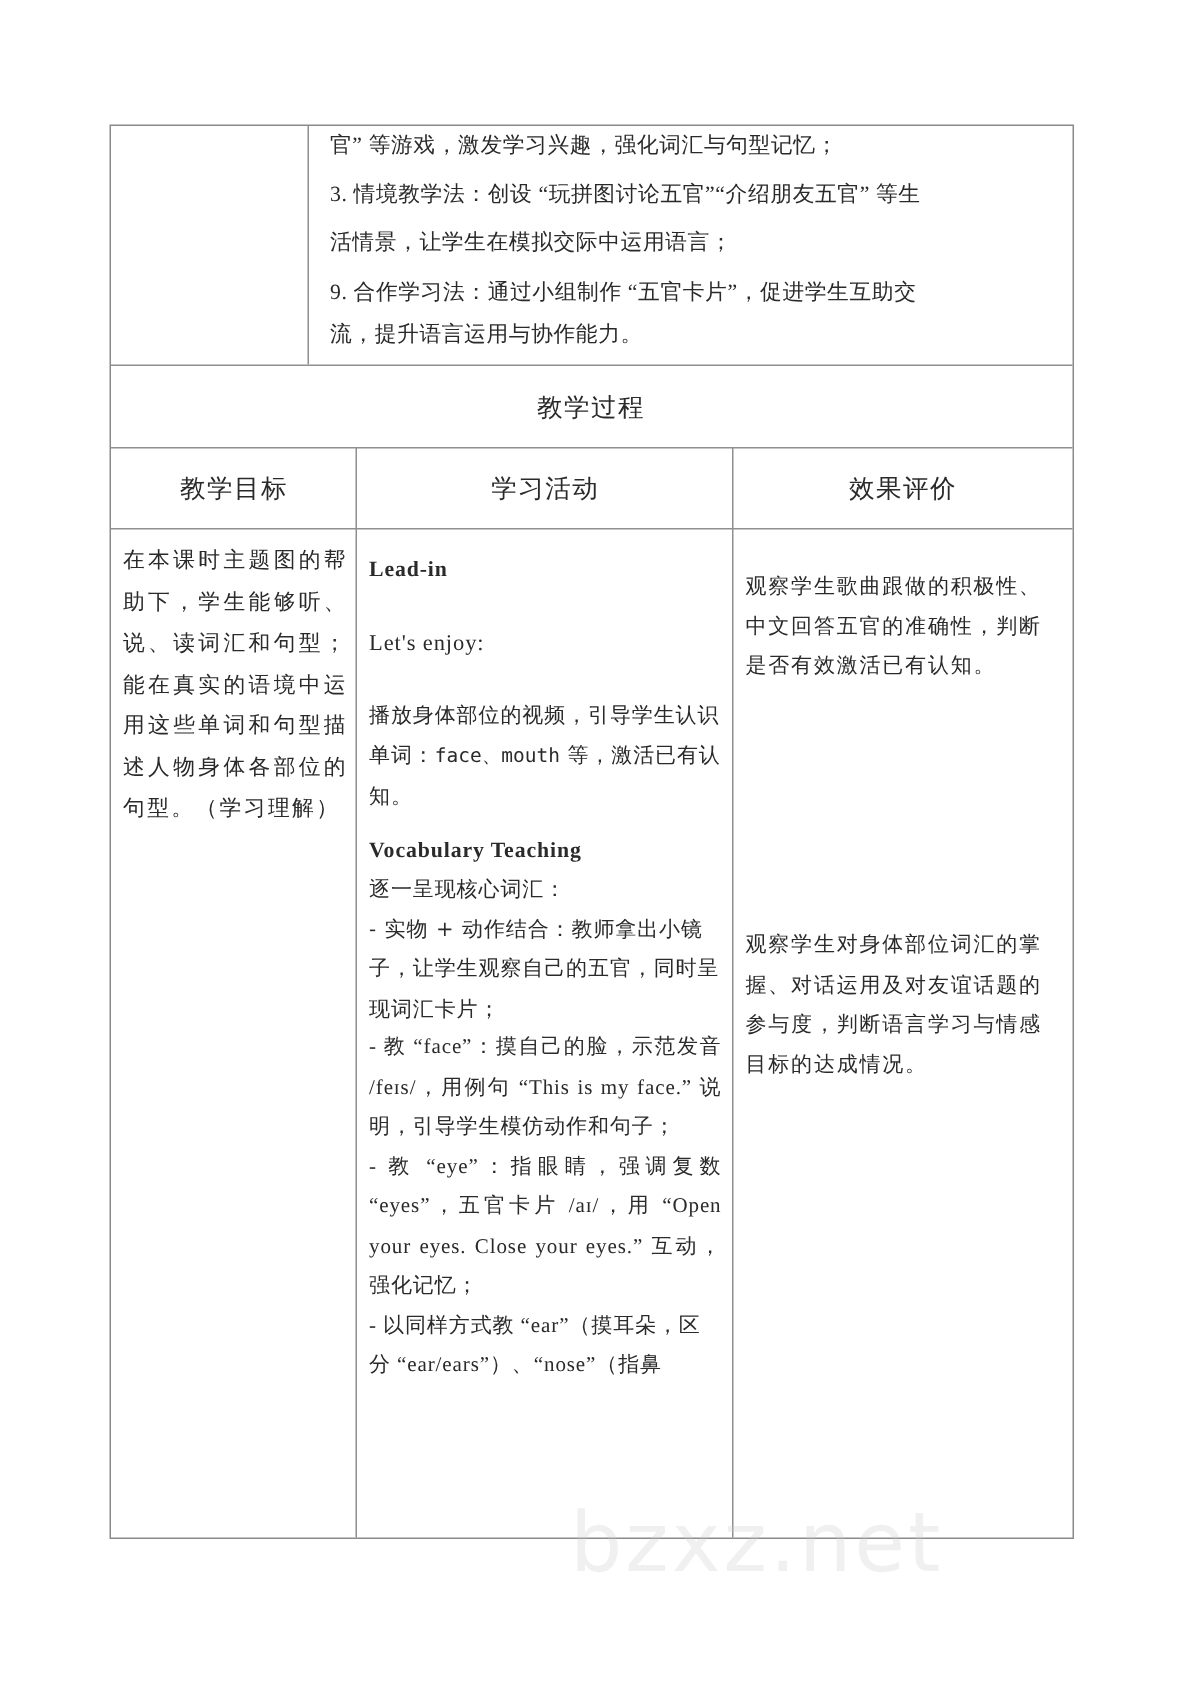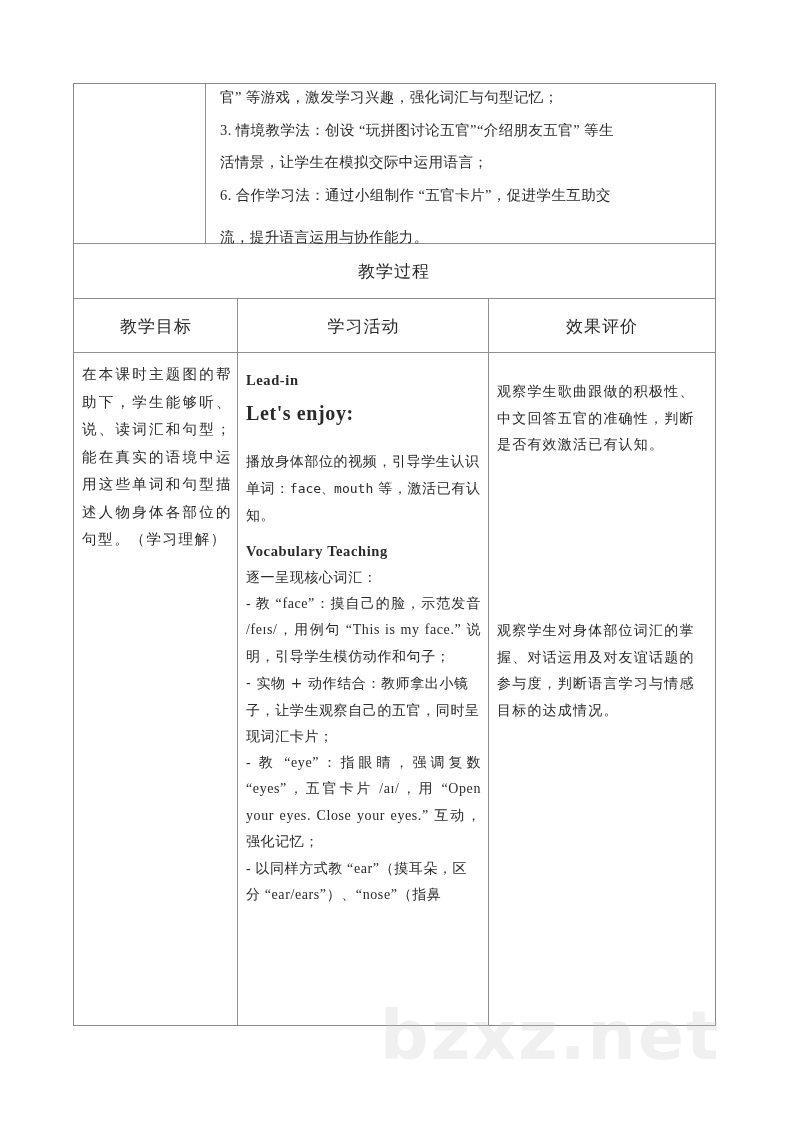--- a/index.html
+++ b/index.html
@@ -100,22 +100,22 @@
       font-size: 14px;
       line-height: 26.5px;
       letter-spacing: 1.2px;
     }
     .eval p { margin: 0; }
     .watermark {
       position: absolute;
       left: 380px;
       top: 996px;
       font-family: "DejaVu Sans", sans-serif;
-      font-weight: bold;
-      font-size: 68px;
+      font-weight: normal;
+      font-size: 55px;
       letter-spacing: 2px;
       color: rgba(200,200,200,0.28);
       pointer-events: none;
       white-space: nowrap;
     }
   </style>
 </head>
 <body>
 
 <div class="page">
@@ -129,45 +129,45 @@
 
     <div class="hline" style="left:0; top:268px; width:641px; height:1.2px;"></div>
 
     <div class="vline" style="left:163px; top:214px; width:1px; height:727px;"></div>
     <div class="vline" style="left:414px; top:214px; width:1px; height:727px;"></div>
 
     <div class="cell method-text" style="top:0px;">
       <p>官” 等游戏，激发学习兴趣，强化词汇与句型记忆；</p>
       <p style="margin-top:6px;">3. 情境教学法：创设 “玩拼图讨论五官”“介绍朋友五官” 等生</p>
       <p style="margin-top:6px;">活情景，让学生在模拟交际中运用语言；</p>
-      <p style="margin-top:6px;">6. 合作学习法：通过小组制作 “五官卡片”，促进学生互助交</p>
-      <p style="margin-top:16px;">流，提升语言运用与协作能力。</p>
+      <p style="margin-top:6px;">9. 合作学习法：通过小组制作 “五官卡片”，促进学生互助交</p>
+      <p style="margin-top:2px;">流，提升语言运用与协作能力。</p>
     </div>
 
     <div class="cell section-title">教学过程</div>
 
     <div class="cell col-head" style="left:0; width:164px;">教学目标</div>
     <div class="cell col-head" style="left:415px; width:226px;">效果评价</div>
     <div class="cell col-head" style="left:164px; width:251px;">学习活动</div>
 
     <div class="cell goal">
       <span>在本课时主题图的帮助下，学生能够听、说、读词汇和句型；能在真实的语境中运用这些单词和句型描述人物身体各部位的句型。（学习理解）</span>
     </div>
 
     <div class="cell activity">
       <p class="heading">Lead-in</p>
-      <p style="margin-top:6px; font-family:'Liberation Serif', serif; font-size:20px;font-weight:bold;">Let's enjoy:</p>
+      <p style="margin-top:22px; font-family:'Liberation Serif', serif; font-size:15px;">Let's enjoy:</p>
       <p style="margin-top:22px;">
         <span>播放身体部位的视频，引导学生认识单词：</span><span class="mono">face、mouth</span><span> 等，激活已有认知。</span>
       </p>
       <div class="gap"></div>
       <p class="heading">Vocabulary Teaching</p>
       <p>逐一呈现核心词汇：</p>
+      <p>- 实物 + 动作结合：教师拿出小镜子，让学生观察自己的五官，同时呈现词汇卡片；</p>
       <p style="font-family:'Liberation Serif', serif; text-align:justify;">- 教 “face”：摸自己的脸，示范发音 /feɪs/，用例句 “This is my face.” 说明，引导学生模仿动作和句子；</p>
-      <p>- 实物 + 动作结合：教师拿出小镜子，让学生观察自己的五官，同时呈现词汇卡片；</p>
       <p style="font-family:'Liberation Serif', serif; text-align:justify;">- 教 “eye”：指眼睛，强调复数 “eyes”，五官卡片 /aɪ/，用 “Open your eyes. Close your eyes.” 互动，强化记忆；</p>
       <p style="font-family:'Liberation Serif', serif;">- 以同样方式教 “ear”（摸耳朵，区分 “ear/ears”）、“nose”（指鼻</p>
     </div>
 
     <div class="cell eval" style="top:533px;">
       <p>观察学生对身体部位词汇的掌握、对话运用及对友谊话题的参与度，判断语言学习与情感目标的达成情况。</p>
     </div>
     <div class="cell eval" style="top:294px;">
       <p>观察学生歌曲跟做的积极性、中文回答五官的准确性，判断是否有效激活已有认知。</p>
     </div>

